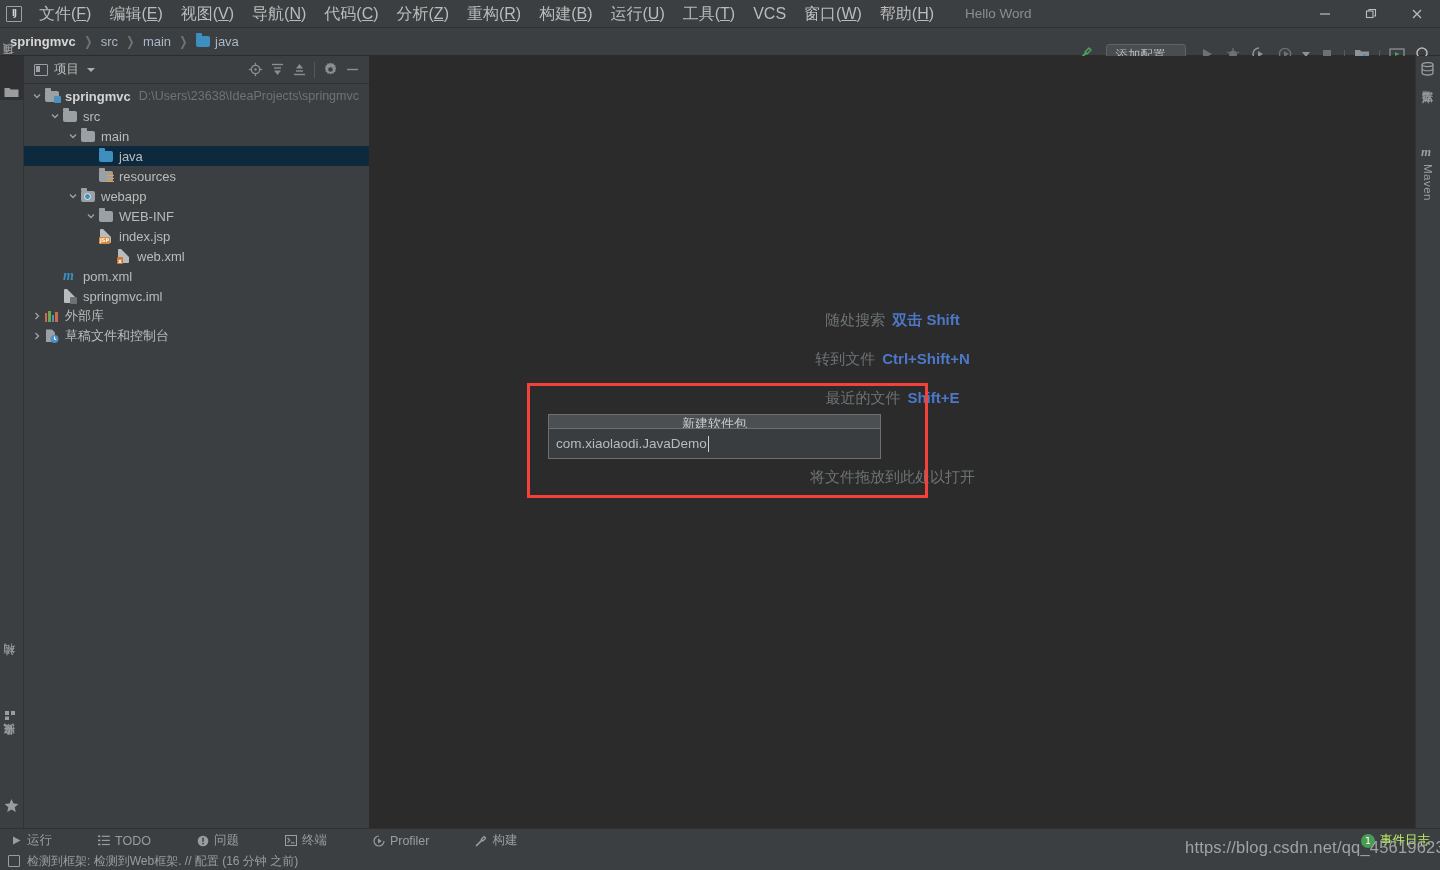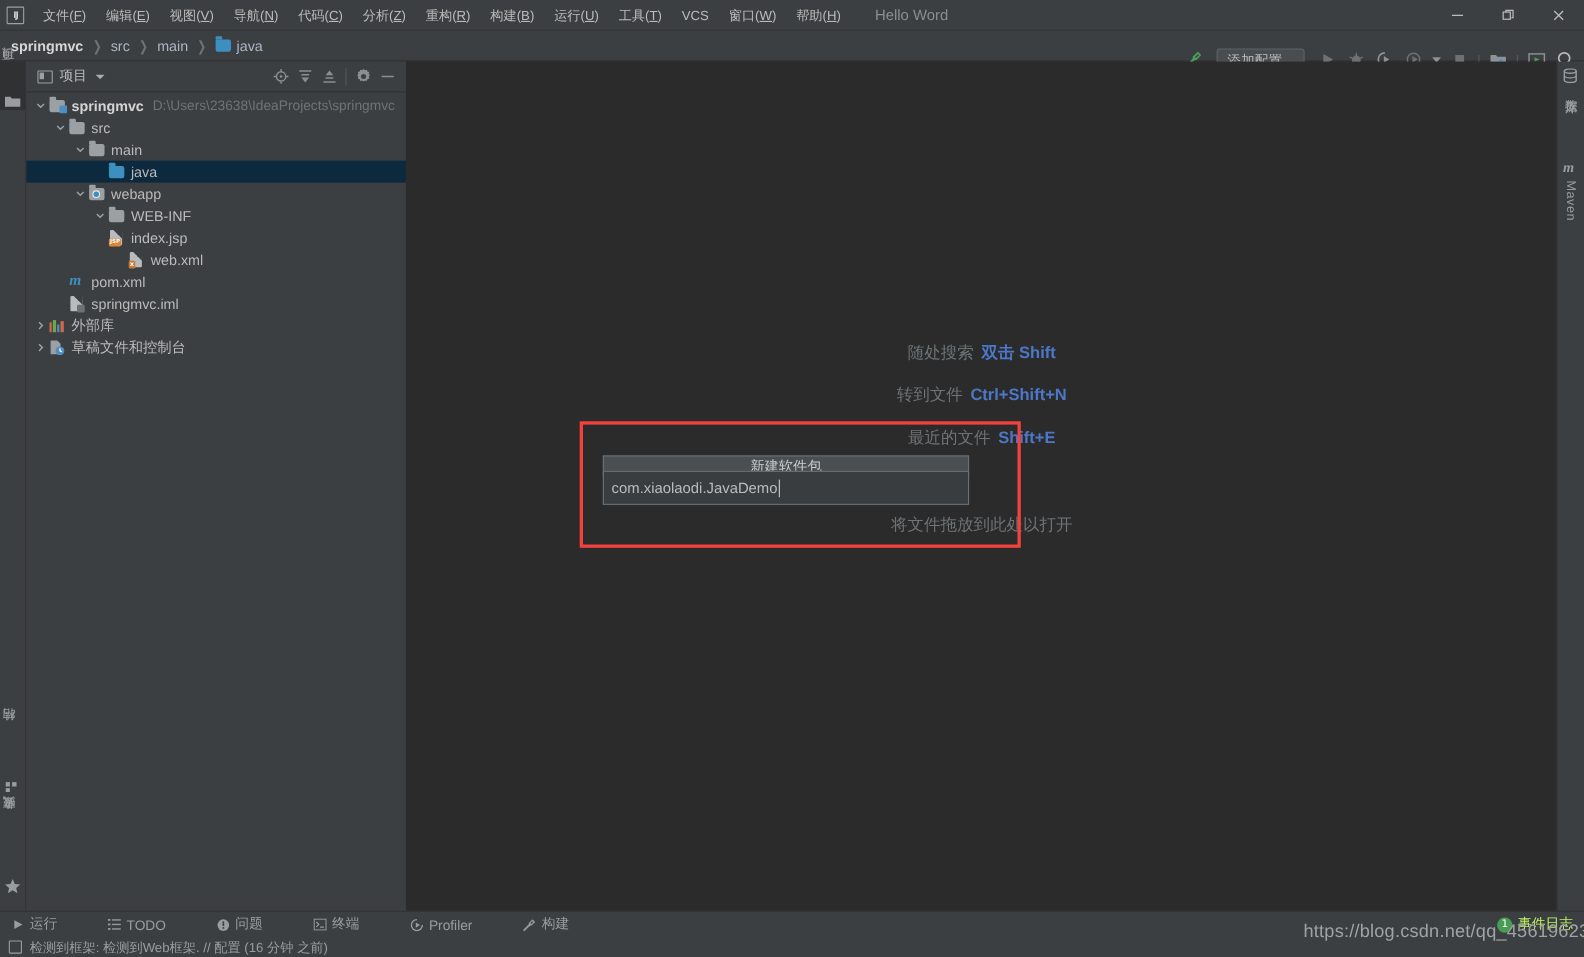--- a/index.html
+++ b/index.html
@@ -19,21 +19,21 @@
     border-bottom: 1px solid #323232;
   }
   .ij-logo {
     width: 16px; height: 16px; margin-left: 6px; margin-right: 8px;
     background: #3c3f41; border: 1px solid #9aa0a6; border-radius: 1px;
     display: flex; align-items: center; justify-content: center;
     color: #cfd2d6; font-size: 8px; font-weight: bold; letter-spacing: -1px;
     font-family: "DejaVu Sans", sans-serif; flex: none;
   }
   .menu-item {
-    color: #bbbbbb; font-size: 12px; padding: 3px 9px; white-space: nowrap;
+    color: #bbbbbb; font-size: 16px; padding: 3px 9px; white-space: nowrap;
     line-height: 18px;
   }
   .menu-item u { text-decoration: underline; }
   .hello-word {
     color: #8a8e91; font-size: 13.5px; margin-left: 22px; white-space: nowrap;
   }
   .win-btns { margin-left: auto; display: flex; height: 28px; }
   .win-btn {
     width: 46px; height: 28px; display: flex; align-items: center; justify-content: center;
     color: #bcbcbc;
@@ -515,20 +515,34 @@
         <div class="trow sel">
           <span class="arrow" style="margin-left: 62px;"></span>
           <span class="tlabel">
             <span class="ic f-blue">
               <span class="ic-folder"></span>
             </span>
             <span class="nm">java</span>
           </span>
         </div>
         <div class="trow">
+          <span class="arrow" style="margin-left: 62px;"></span>
+          <span class="tlabel">
+            <span class="ic f-gray">
+              <span class="ic-folder"></span>
+              <span class="badge-lines">
+                <i></i>
+                <i></i>
+                <i></i>
+              </span>
+            </span>
+            <span class="nm">resources</span>
+          </span>
+        </div>
+        <div class="trow">
           <span class="arrow" style="margin-left: 44px;">
             <svg width="10" height="10" viewBox="0 0 10 10">
               <polyline points="2,3.5 5,6.5 8,3.5" fill="none" stroke="#9fa3a6" stroke-width="1.3"></polyline>
             </svg>
           </span>
           <span class="tlabel">
             <span class="ic f-gray">
               <span class="ic-folder"></span>
               <span class="badge-dot"></span>
             </span>

